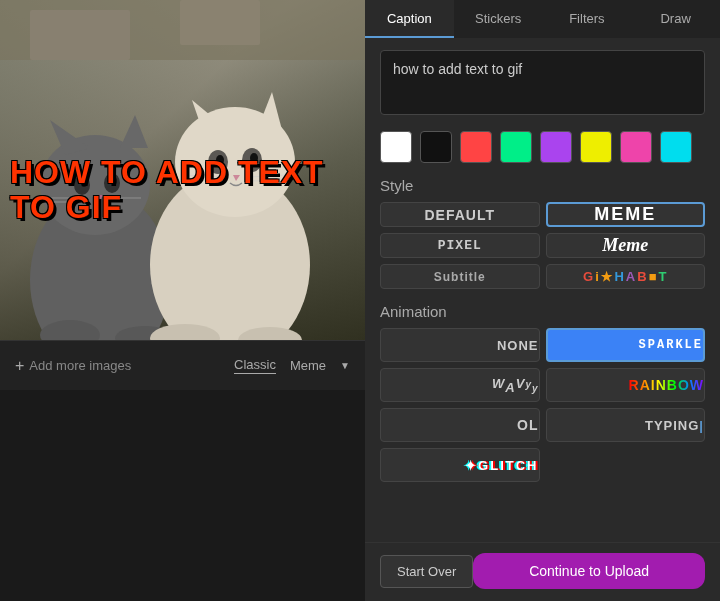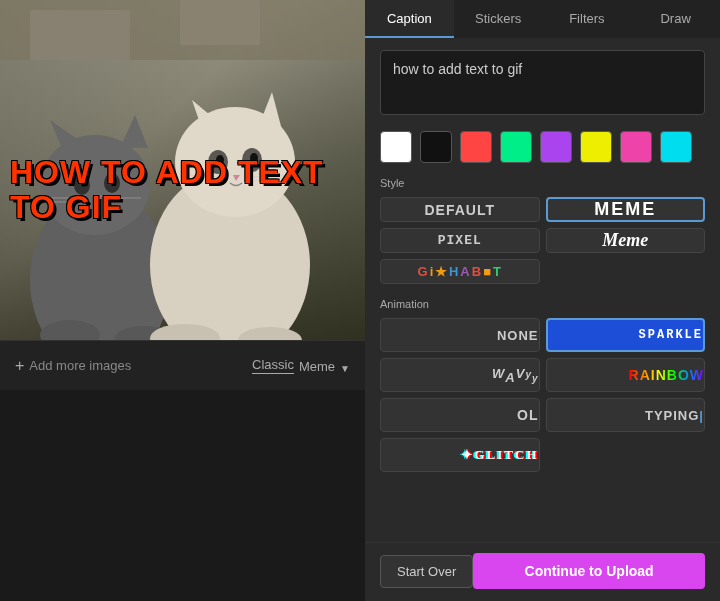--- a/index.html
+++ b/index.html
@@ -70,22 +70,22 @@
     }
 
     .add-more .plus {
       color: #aaa;
       font-size: 16px;
     }
 
     .style-selector {
       margin-left: auto;
       display: flex;
-      align-items: flex-end;
-      gap: 5px;
+      align-items: center;
+      gap: 14px;
     }
 
     .style-classic {
       color: #aaa;
       font-size: 13px;
       border-bottom: 1px solid #aaa;
       padding-bottom: 1px;
     }
 
     .style-meme {
@@ -169,21 +169,21 @@
       width: 32px;
       height: 32px;
       border-radius: 4px;
       cursor: pointer;
       border: 1px solid #555;
     }
 
     
     .section-label {
       color: #aaa;
-      font-size: 11px;
+      font-size: 15px;
       margin-top: 14px;
       margin-bottom: 8px;
     }
 
     
     .style-grid {
       display: grid;
       grid-template-columns: 1fr 1fr;
       gap: 6px;
     }
@@ -278,21 +278,21 @@
       font-size: 13px;
       font-weight: bold;
       border: 1px solid #444;
       background: #333;
       color: #ccc;
       letter-spacing: 1px;
     }
 
     .anim-btn.active {
       border: 2px solid #5b9bd5;
-      background: #1d4ed8;
+      background: #3b82f6;
     }
 
     .anim-none { color: #ccc; }
 
     .anim-sparkle {
       color: #fff;
       font-family: 'Courier New', monospace;
       font-size: 12px;
       letter-spacing: 2px;
       border: 1px solid #555;
@@ -304,21 +304,21 @@
       -webkit-text-fill-color: transparent;
       font-weight: bold;
       font-size: 14px;
     }
 
     .anim-ol { color: #ccc; font-size: 14px; padding-left: 8px; }
 
     .anim-glitch {
       color: #fff;
       text-shadow: 2px 0 #ff0000, -2px 0 #00ffff;
-      font-family: Liberation Serif, serif;
+      font-family: Liberation Sans, sans-serif;
       font-size: 13px;
       letter-spacing: 2px;
     }
 
     
     .bottom-buttons {
       padding: 10px 15px 12px;
       display: flex;
       align-items: center;
       background: #2a2a2a;
@@ -331,26 +331,26 @@
       border: 1px solid #555;
       border-radius: 4px;
       color: #ccc;
       font-size: 13px;
       cursor: pointer;
     }
 
     .btn-continue {
       flex: 1;
       padding: 10px;
-      background: #d946ef;
+      background: #a21caf;
       border: none;
-      border-radius: 4px;
+      border-radius: 12px;
       color: #fff;
       font-size: 14px;
-      font-weight: bold;
+      font-weight: normal;
       cursor: pointer;
     }
 
     .wavy-text {
       font-style: italic;
     }
 
     .wavy-text .w1 { display: inline-block; transform: translateY(-2px); }
     .wavy-text .w2 { display: inline-block; transform: translateY(2px); }
     .wavy-text .w3 { display: inline-block; transform: translateY(-2px); font-size: 10px; }
@@ -493,20 +493,23 @@
       </div>
 
       <div class="style-btn style-btn-pixel">
         <span>PIXEL</span>
       </div>
 
       <div class="style-btn style-btn-fancy">
         <span>Meme</span>
       </div>
 
+      <div class="style-btn style-btn-subtitle">
+        <span>Subtitle</span>
+      </div>
 
       <div class="style-btn style-btn-alphabet">
         <span class="alphabet-text">
           <span class="alpha-g">G</span>
             <span class="alpha-i">i</span>
             <span class="alpha-f" style="color:#f39c12;">★</span>
             <span class="alpha-h">H</span>
             <span class="alpha-a">A</span>
             <span class="alpha-b">B</span>
             <span class="alpha-e">■</span>

